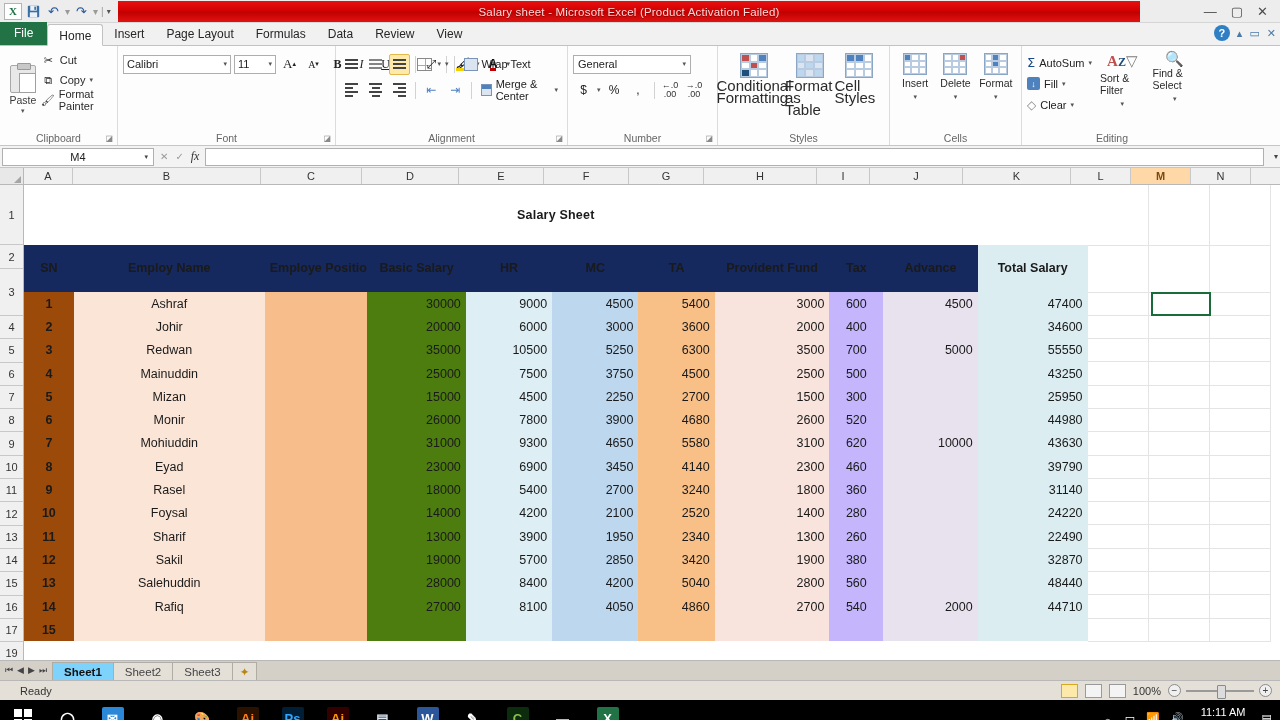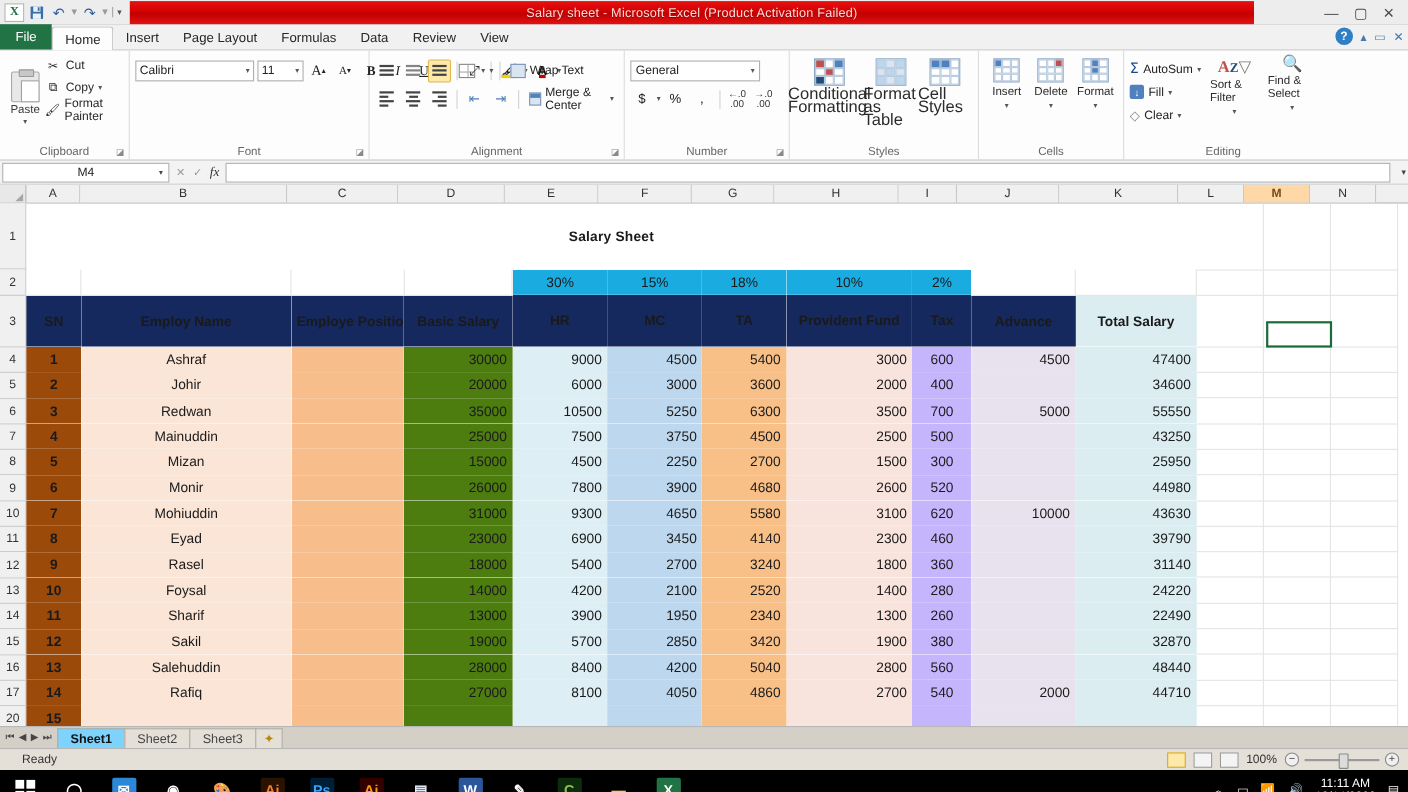--- a/index.html
+++ b/index.html
@@ -758,21 +758,21 @@
       <div class="rh">8</div>
       <div class="rh">9</div>
       <div class="rh">10</div>
       <div class="rh">11</div>
       <div class="rh">12</div>
       <div class="rh">13</div>
       <div class="rh">14</div>
       <div class="rh">15</div>
       <div class="rh">16</div>
       <div class="rh">17</div>
-      <div class="rh">20</div>
+      <div class="rh">19</div>
     </div>
 
     <div class="sheetarea">
       <table class="sheet">
         <colgroup>
           <col style="width:49px">
             <col style="width:188px">
             <col style="width:101px">
             <col style="width:97px">
           <col style="width:85px">
@@ -788,36 +788,20 @@
         </colgroup>
         <tbody>
 
           <tr>
             <td class="title-cell" colspan="11" style="height:60px">Salary Sheet</td>
             <td class="c-blank"></td>
             <td class="c-blank"></td>
             <td class="c-blank"></td>
           </tr>
 
-          <tr>
-            <td class="c-blank"></td>
-            <td class="c-blank"></td>
-            <td class="c-blank"></td>
-            <td class="c-blank"></td>
-            <td class="pct-cell">30%</td>
-            <td class="pct-cell">15%</td>
-            <td class="pct-cell">18%</td>
-            <td class="pct-cell">10%</td>
-            <td class="pct-cell">2%</td>
-            <td class="c-blank"></td>
-            <td class="c-blank"></td>
-            <td class="c-blank"></td>
-            <td class="c-blank"></td>
-            <td class="c-blank"></td>
-          </tr>
 
           <tr>
             <td class="hdr-cell" style="height:47px">SN</td>
             <td class="hdr-cell">Employ Name</td>
             <td class="hdr-cell">Employe Position</td>
             <td class="hdr-cell">Basic Salary</td>
             <td class="hdr-cell">HR</td>
             <td class="hdr-cell">MC</td>
             <td class="hdr-cell">TA</td>
             <td class="hdr-cell">Provident Fund</td>

